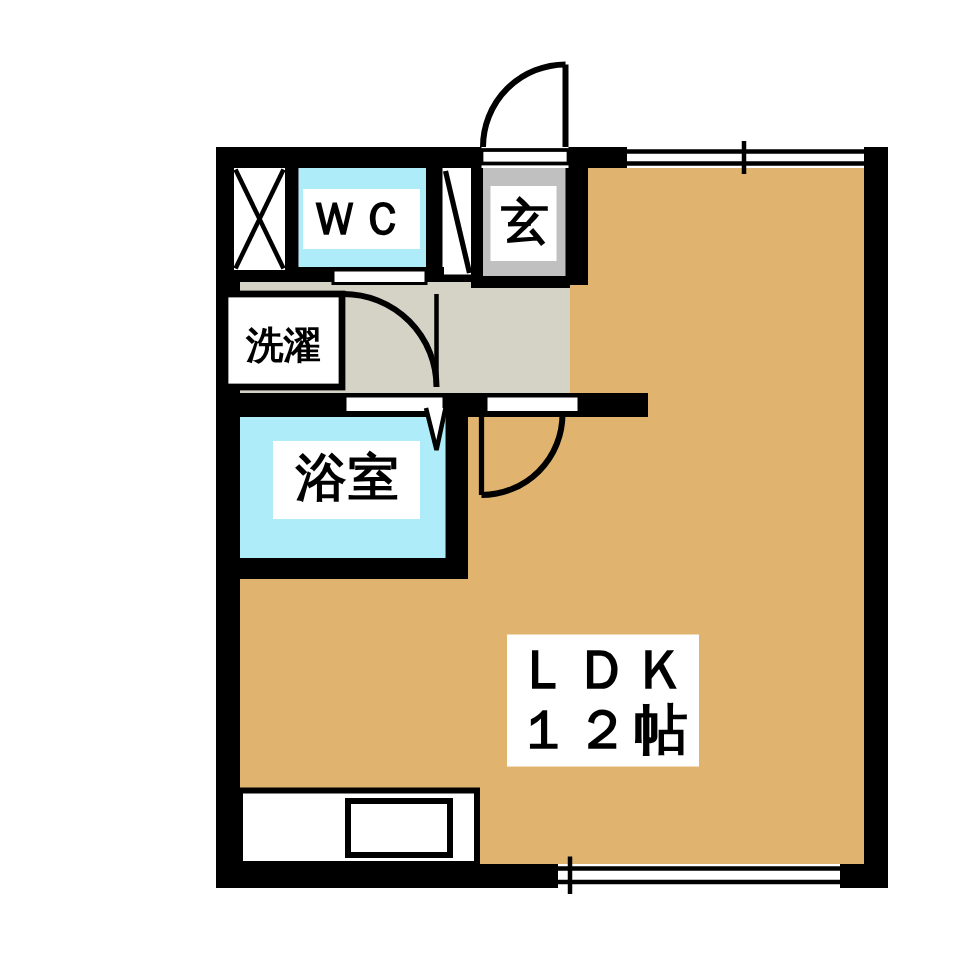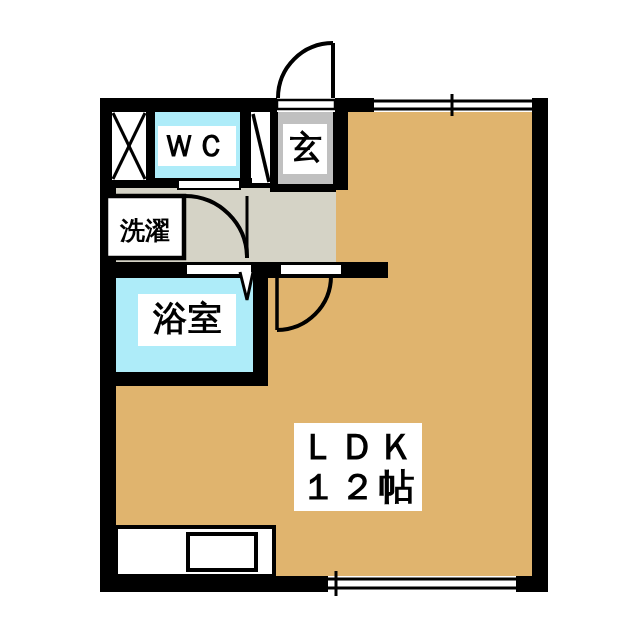--- a/index.html
+++ b/index.html
@@ -11,20 +11,21 @@
     width: 640px;
     height: 640px;
     overflow: hidden;
     font-family: "Liberation Sans", sans-serif;
   }
   #floorplan-root {
     position: relative;
     width: 521px;
     height: 640px;
     background: #c2410c;
+    margin-left: 44px;
   }
   svg.plan {
     display: block;
     width: 640px;
     height: 640px;
   }
   .room-label {
     font-family: "Liberation Sans", sans-serif;
     font-weight: bold;
     fill: #000000;

